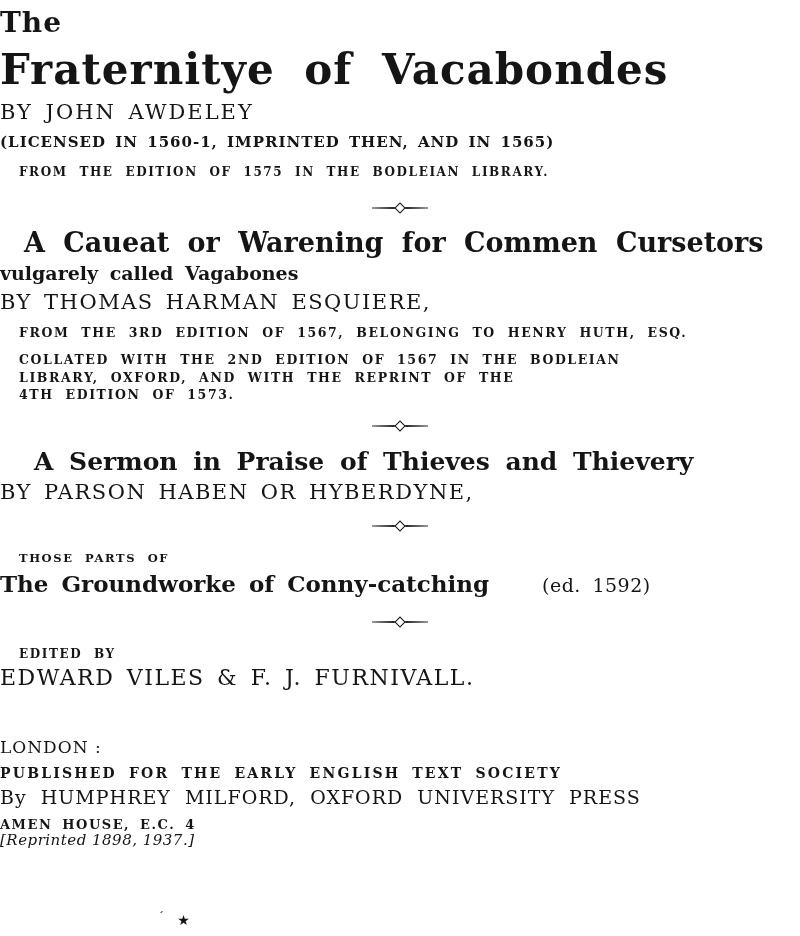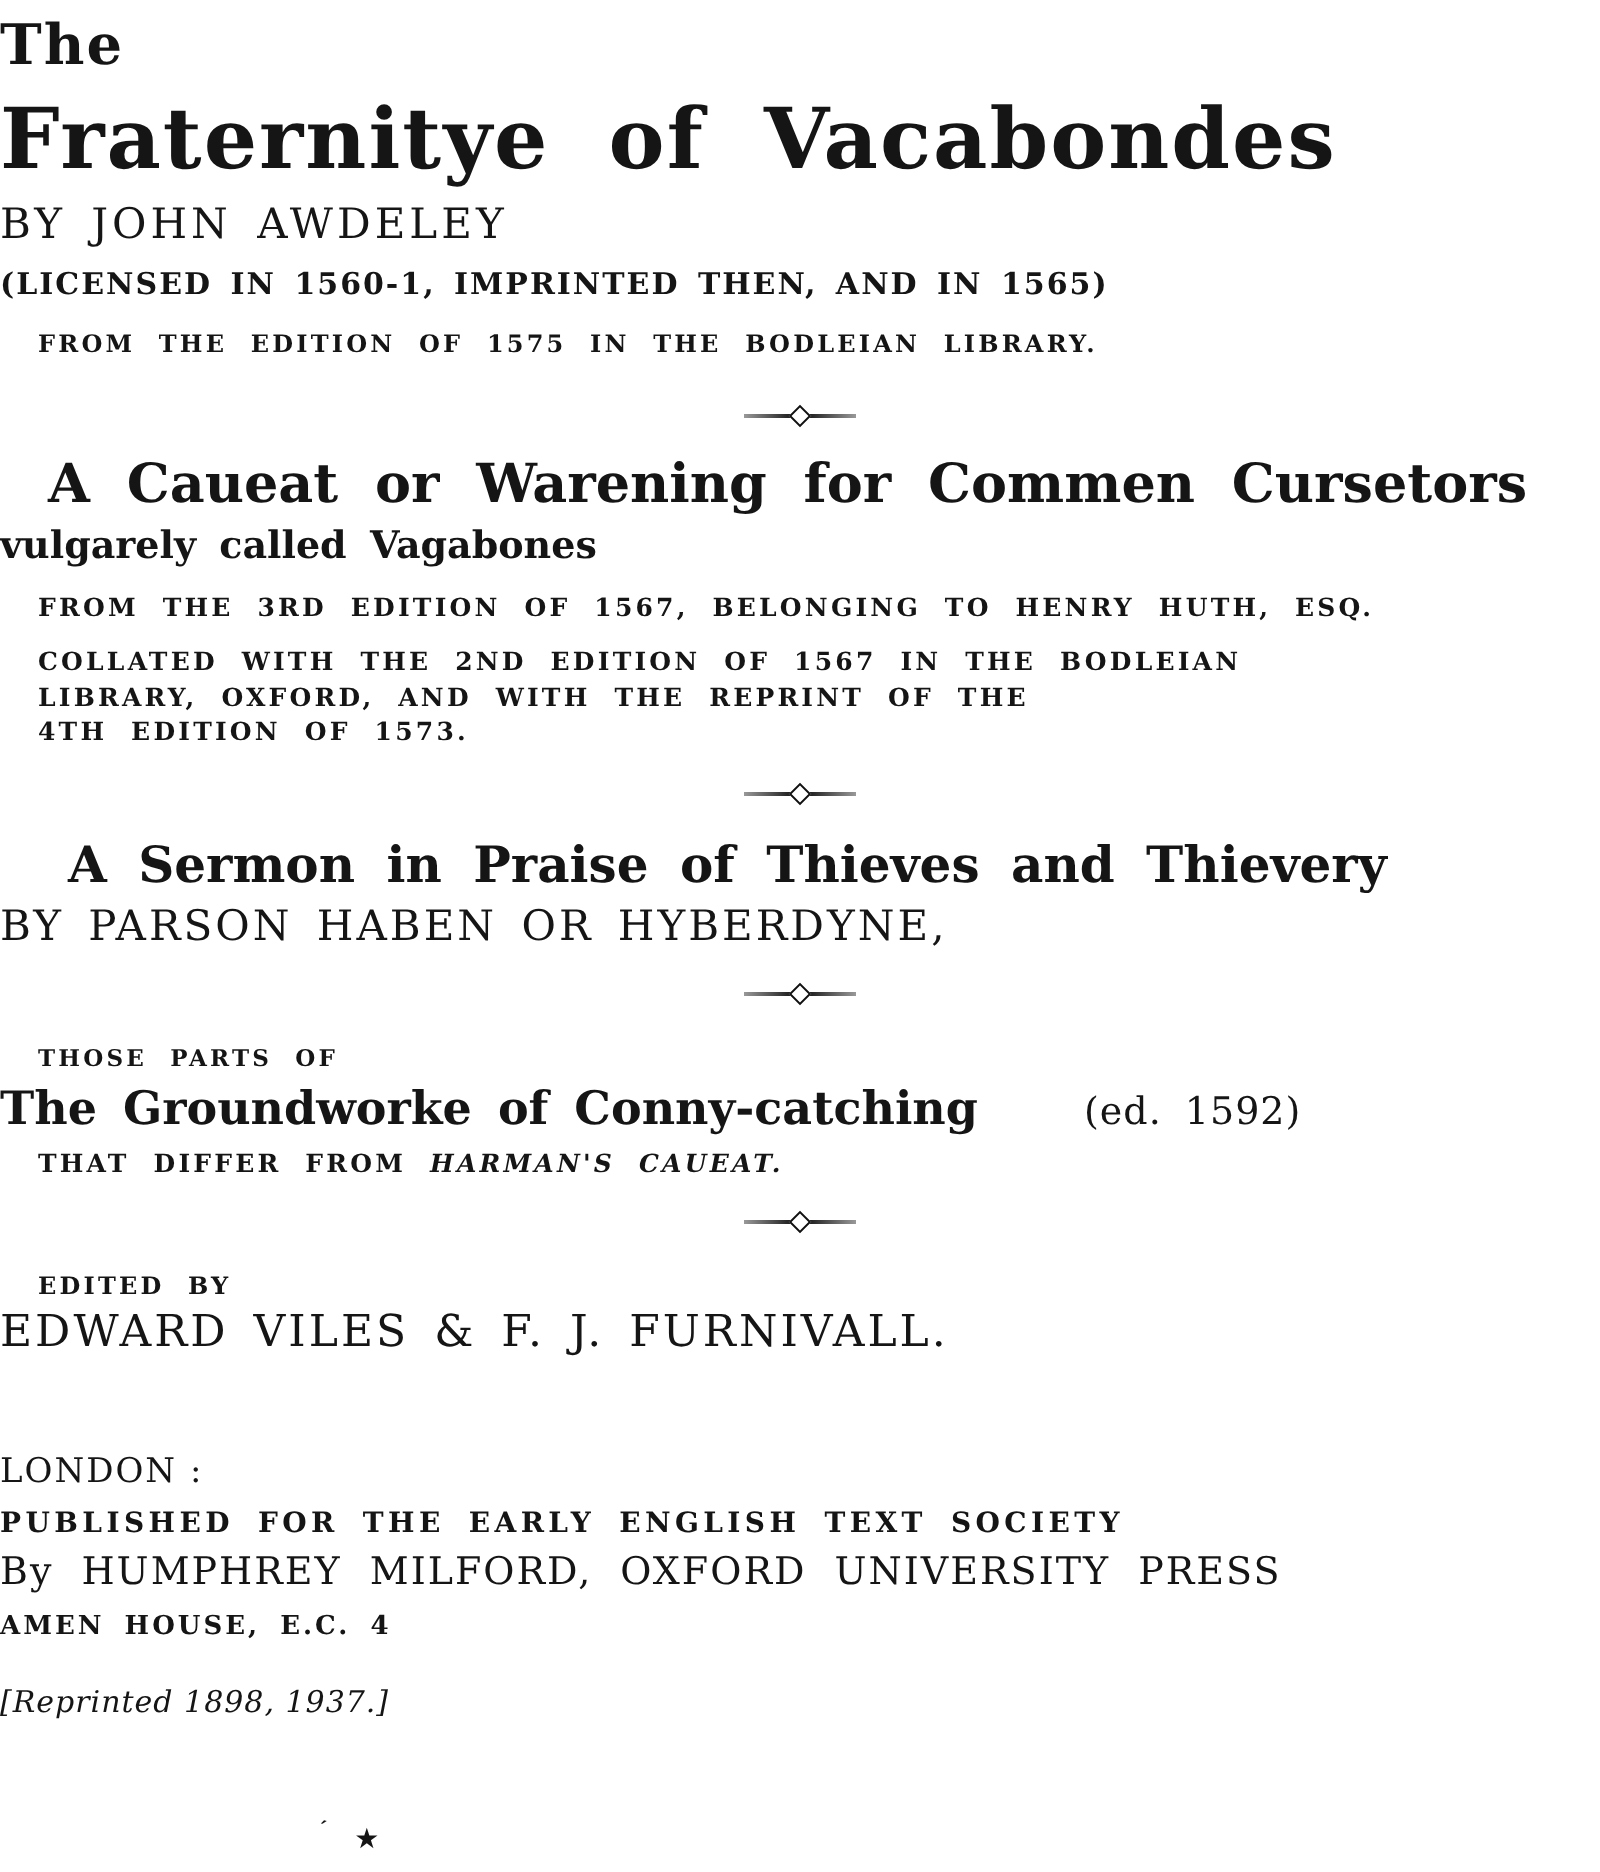--- a/index.html
+++ b/index.html
@@ -52,21 +52,21 @@
   .differ         { margin-top: 5px;  font-size: 12.5px; line-height: 13px; }
   .differ .ital   { font-style: italic; }
 
   .edited-by      { margin-top: 21px; font-size: 12px; line-height: 13px; }
   .editors        { margin-top: 5px;  font-size: 22px; line-height: 24px; letter-spacing: 1.5px; word-spacing: 4px; }
 
   .london         { margin-top: 48px; font-size: 17px; line-height: 18px; letter-spacing: 1px; }
   .publisher      { margin-top: 10px; font-size: 14px; line-height: 15px; font-weight: 700; letter-spacing: 2.2px; word-spacing: 5px; }
   .press          { margin-top: 6px;  font-size: 19px; line-height: 21px; letter-spacing: 1px; word-spacing: 7px; }
   .address        { margin-top: 10px; font-size: 13px; line-height: 14px; font-weight: 700; letter-spacing: 1.5px; word-spacing: 4px; }
-  .reprint        { margin-top: 22px; font-size: 15px; line-height: 17px; font-style: italic; letter-spacing: 0.5px; }
+  .reprint        { margin-top: 0; font-size: 15px; line-height: 17px; font-style: italic; letter-spacing: 0.5px; }
 
   .footer-marks { position: absolute; left: 158px; top: 910px; font-size: 13px; }
   .footer-marks .tick { display: inline-block; transform: rotate(12deg); font-weight: 700; font-size: 10px; vertical-align: 6px; }
   .footer-marks .star { margin-left: 10px; font-size: 14px; }
 </style>
 </head>
 <body>
 
 <div class="page">
 
@@ -77,20 +77,21 @@
   <span class="line caps-sm src-top">FROM THE EDITION OF 1575 IN THE BODLEIAN LIBRARY.</span>
 
   <div class="divider div1">
     <span class="rule l"></span>
     <span class="diamond"></span>
     <span class="rule r"></span>
   </div>
 
   <span class="line bl caveat-title">A Caueat or Warening for Commen Cursetors</span>
   <span class="line bl caveat-sub">vulgarely called Vagabones</span>
+  <span class="line harman">BY THOMAS HARMAN ESQUIERE,</span>
   <span class="line caps-sm harman-src1">FROM THE 3RD EDITION OF 1567, BELONGING TO HENRY HUTH, ESQ.</span>
   <div class="collated caps-sm">
     <span class="line">COLLATED WITH THE 2ND EDITION OF 1567 IN THE BODLEIAN</span>
     <span class="line">LIBRARY, OXFORD, AND WITH THE REPRINT OF THE</span>
     <span class="line">4TH EDITION OF 1573.</span>
   </div>
 
   <div class="divider div2">
     <span class="rule l"></span>
     <span class="diamond"></span>
@@ -101,21 +102,20 @@
   <span class="line haben">BY PARSON HABEN OR HYBERDYNE,</span>
 
   <div class="divider div3">
     <span class="rule l"></span>
     <span class="diamond"></span>
     <span class="rule r"></span>
   </div>
 
   <span class="line caps-sm those-parts">THOSE PARTS OF</span>
   <span class="line bl groundworke"><span>The Groundworke of Conny-catching</span> <span class="roman">(ed. 1592)</span></span>
-  <span class="line caps-sm differ"><span>THAT DIFFER FROM </span><span class="ital">HARMAN'S CAUEAT.</span></span>
 
   <div class="divider div4">
     <span class="rule l"></span>
     <span class="diamond"></span>
     <span class="rule r"></span>
   </div>
 
   <span class="line caps-sm edited-by">EDITED BY</span>
   <span class="line editors">EDWARD VILES &amp; F. J. FURNIVALL.</span>
 

